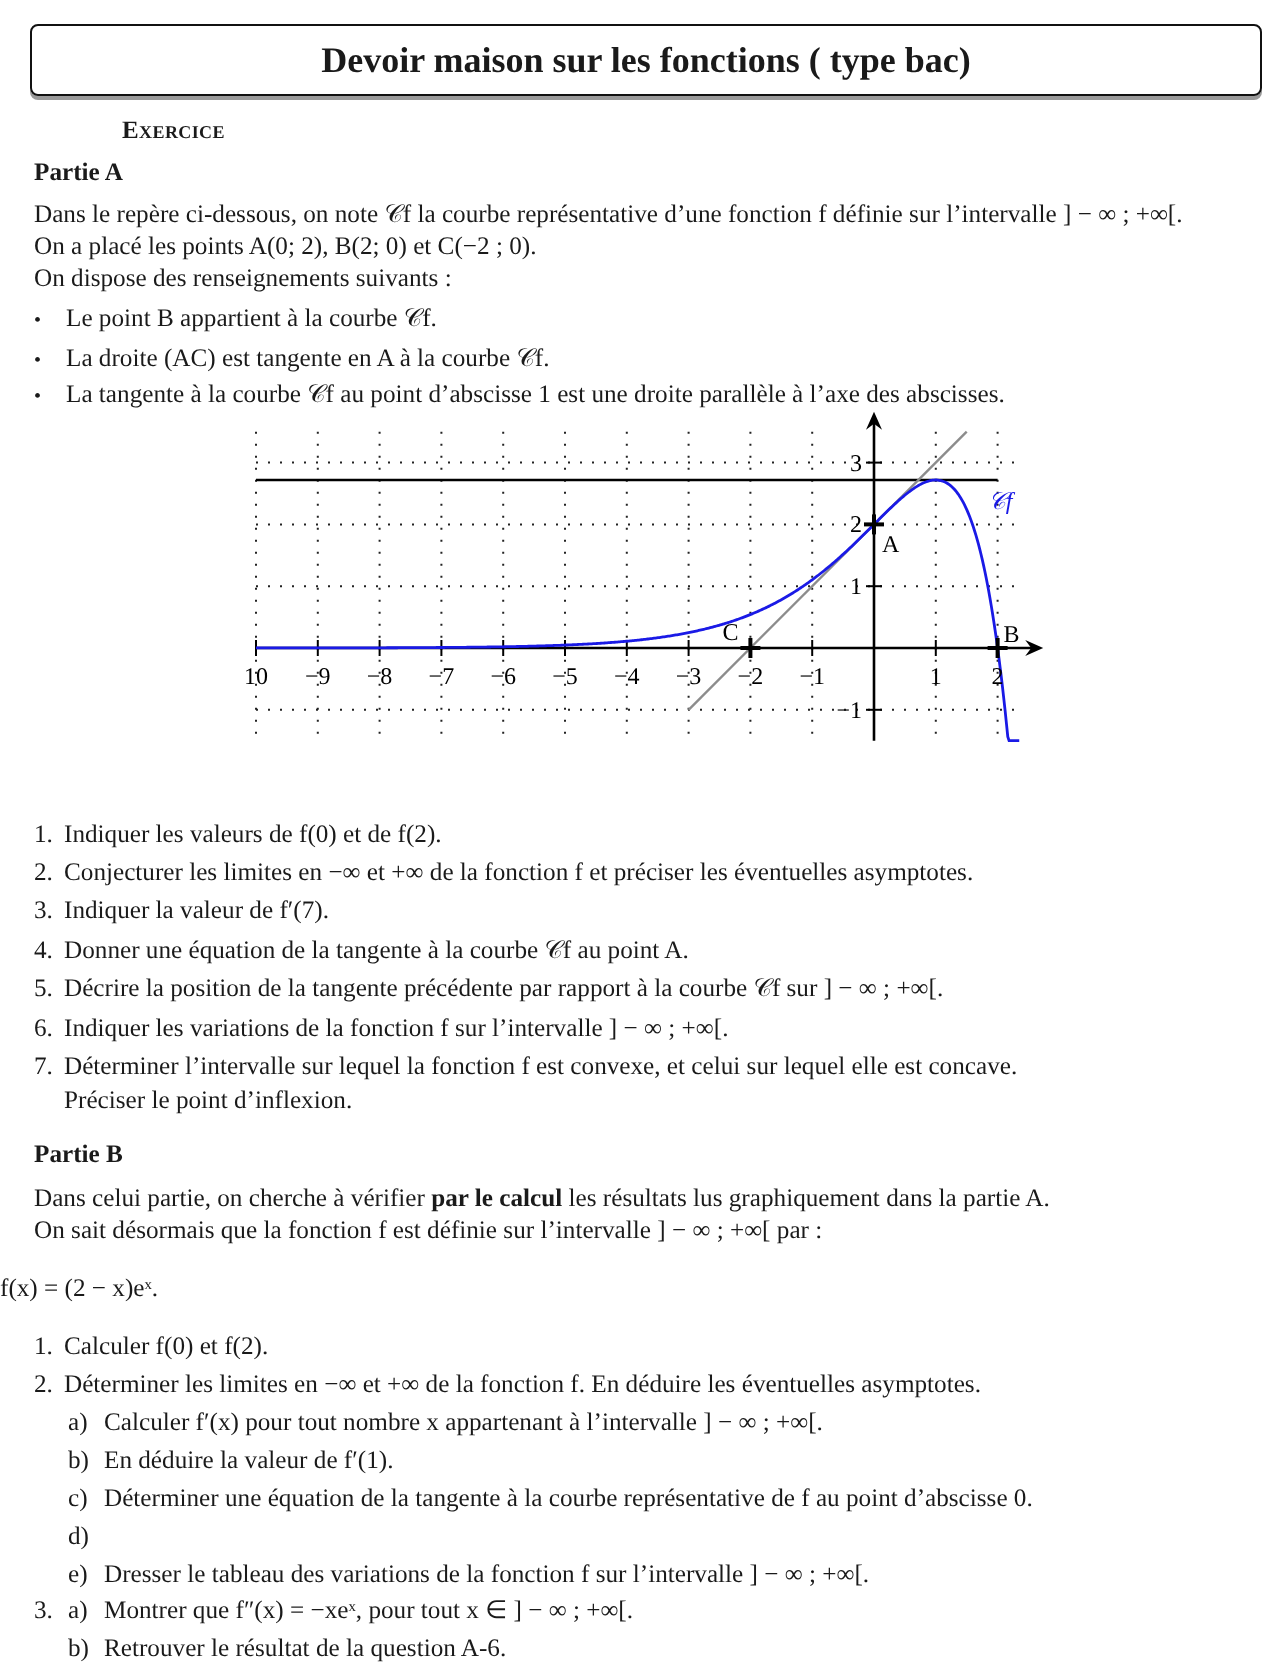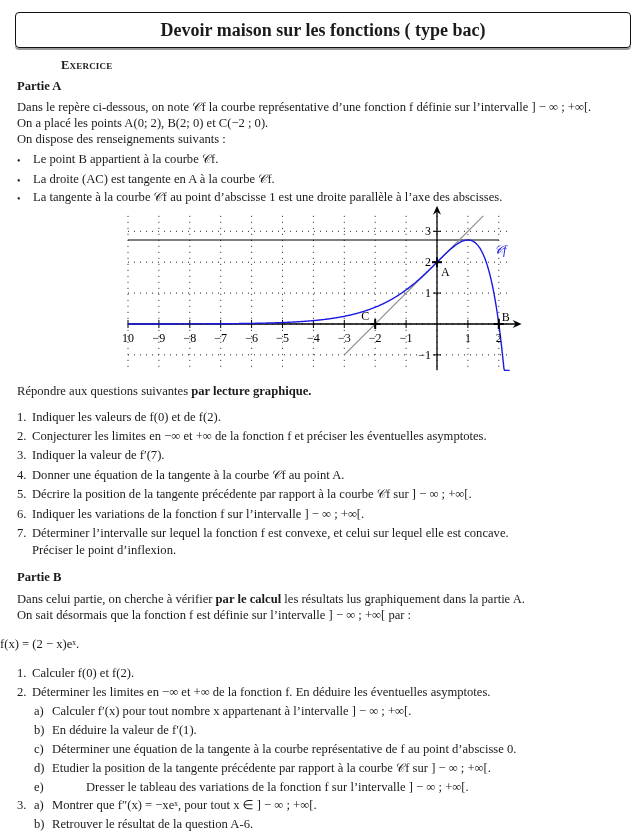--- a/index.html
+++ b/index.html
@@ -128,23 +128,20 @@
         <text x="467.9" y="342" font-size="12" text-anchor="middle" fill="#000">1</text>
         <text x="498.8" y="342" font-size="12" text-anchor="middle" fill="#000">2</text>
         <text x="431" y="358.9" font-size="12" text-anchor="end" fill="#000">−1</text>
         <text x="431" y="297.1" font-size="12" text-anchor="end" fill="#000">1</text>
         <text x="431" y="266.2" font-size="12" text-anchor="end" fill="#000">2</text>
         <text x="431" y="235.3" font-size="12" text-anchor="end" fill="#000">3</text>
         <text x="494.165" y="254.47500000000002" font-size="12" font-style="italic" fill="#1a1ae6">𝒞f</text>
       </g>
   </svg>
 
-  <div class="abs" style="left:17px; top:384px;">
-    <span>Répondre aux questions suivantes </span><span class="bold">par lecture graphique.</span>
-  </div>
 
   <div class="num" style="top:410px;">1.</div>
   <div class="abs" style="left:32px; top:410px;">Indiquer les valeurs de f(0) et de f(2).</div>
   <div class="num" style="top:429px;">2.</div>
   <div class="abs" style="left:32px; top:429px;">Conjecturer les limites en −∞ et +∞ de la fonction f et préciser les éventuelles asymptotes.</div>
   <div class="num" style="top:448px;">3.</div>
   <div class="abs" style="left:32px; top:448px;">Indiquer la valeur de f′(7).</div>
   <div class="num" style="top:468px;">4.</div>
   <div class="abs" style="left:32px; top:468px;">Donner une équation de la tangente à la courbe 𝒞f au point A.</div>
   <div class="num" style="top:487px;">5.</div>
@@ -169,22 +166,21 @@
   <div class="num" style="top:685px;">2.</div>
   <div class="abs" style="left:32px; top:685px;">Déterminer les limites en −∞ et +∞ de la fonction f. En déduire les éventuelles asymptotes.</div>
 
   <div class="sub" style="top:704px;">a)</div>
   <div class="abs" style="left:52px; top:704px;">Calculer f′(x) pour tout nombre x appartenant à l’intervalle ] − ∞ ; +∞[.</div>
   <div class="sub" style="top:723px;">b)</div>
   <div class="abs" style="left:52px; top:723px;">En déduire la valeur de f′(1).</div>
   <div class="sub" style="top:742px;">c)</div>
   <div class="abs" style="left:52px; top:742px;">Déterminer une équation de la tangente à la courbe représentative de f au point d’abscisse 0.</div>
   <div class="sub" style="top:761px;">d)</div>
-  <div class="abs" style="left:52px; top:761px;">Etudier la position de la tangente précédente par rapport à la courbe 𝒞f sur ] − ∞ ; +∞[.</div>
   <div class="sub" style="top:780px;">e)</div>
-  <div class="abs" style="left:52px; top:780px;margin-left:34px;">Dresser le tableau des variations de la fonction f sur l’intervalle ] − ∞ ; +∞[.</div>
+  <div class="abs" style="left:52px; top:780px;">Dresser le tableau des variations de la fonction f sur l’intervalle ] − ∞ ; +∞[.</div>
 
   <div class="num" style="top:798px;">3.</div>
   <div class="sub" style="top:798px;">a)</div>
   <div class="abs" style="left:52px; top:798px;">Montrer que f″(x) = −xeˣ, pour tout x ∈ ] − ∞ ; +∞[.</div>
   <div class="sub" style="top:817px;">b)</div>
   <div class="abs" style="left:52px; top:817px;">Retrouver le résultat de la question A-6.</div>
 </div>
 
 </body></html>

